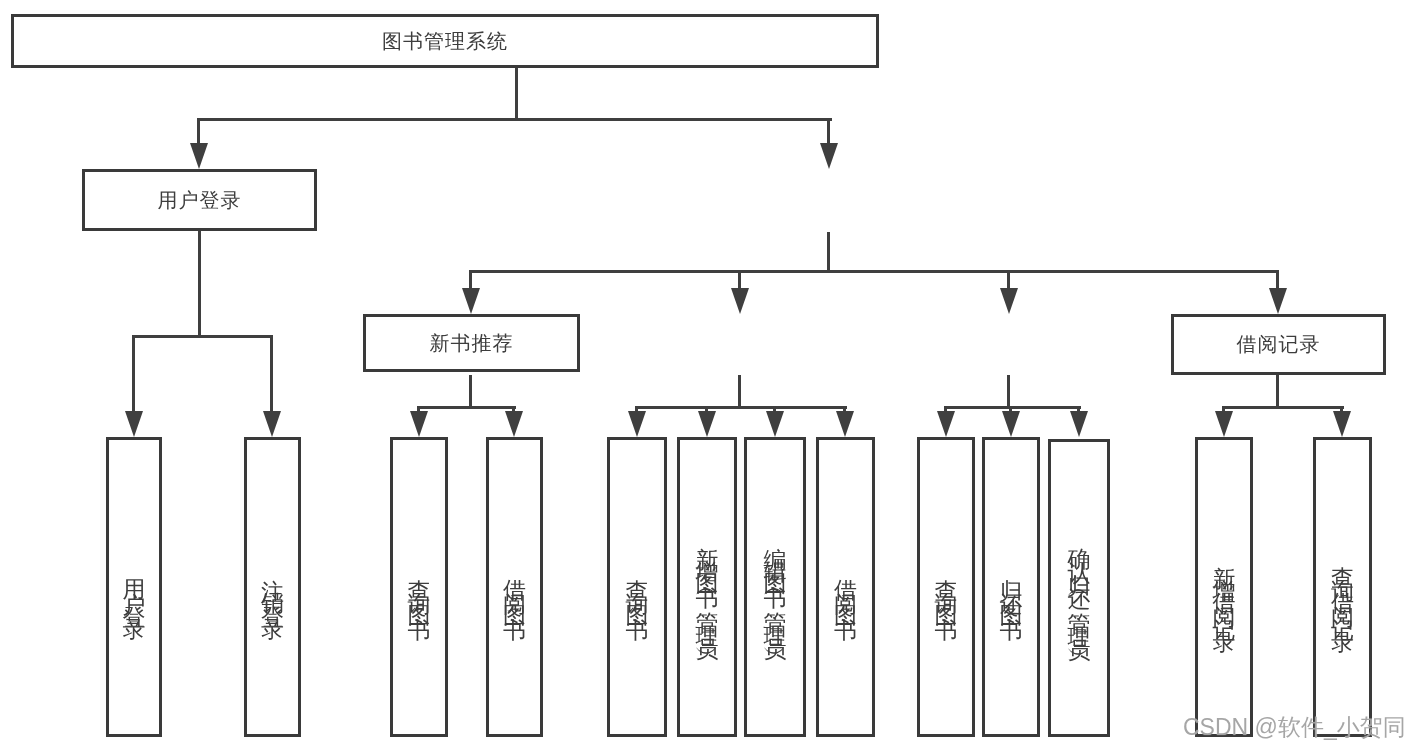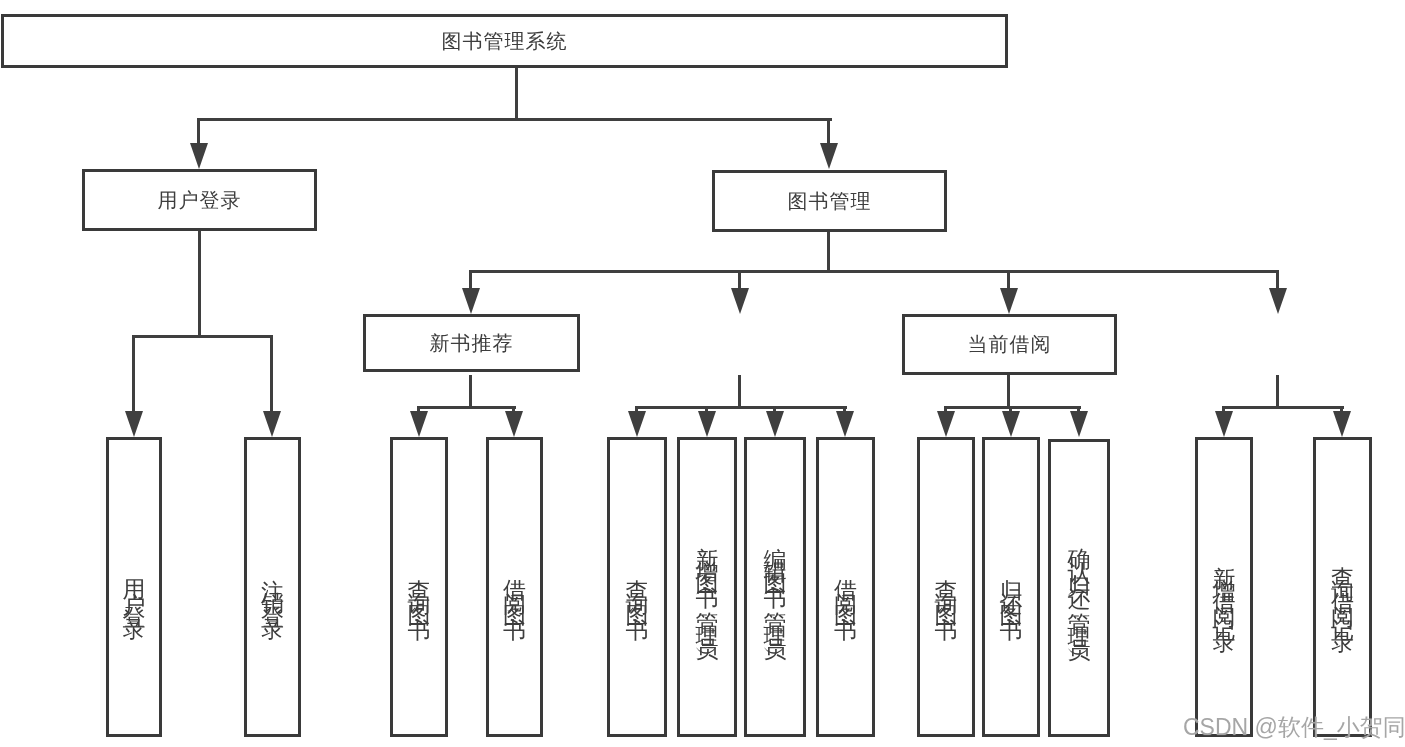--- a/index.html
+++ b/index.html
@@ -51,36 +51,33 @@
     text-shadow:0 0 1px rgba(255,255,255,0.8);
     white-space:nowrap;
     z-index:5;
   }
 </style>
 </head>
 <body>
 
 <div id="canvas">
 
-  <div class="box" style="left:1px;top:14px;width:1007px;height:54px">
+  <div class="box" style="left:11px;top:14px;width:868px;height:54px">
     <span class="lbl">图书管理系统</span>
   </div>
 
   <div class="ln" style="left:515px;top:68px;width:3px;height:50px"></div>
   <div class="ln" style="left:197px;top:118px;width:635px;height:3px"></div>
   <div class="ln" style="left:197px;top:118px;width:3px;height:25px"></div>
   <div class="ar" style="left:190px;top:143px"></div>
   <div class="ln" style="left:827px;top:118px;width:3px;height:25px"></div>
   <div class="ar" style="left:820px;top:143px"></div>
 
   <div class="box" style="left:82px;top:169px;width:235px;height:62px">
     <span class="lbl">用户登录</span>
-  </div>
-  <div class="box" style="left:712px;top:170px;width:235px;height:62px">
-    <span class="lbl">图书管理</span>
   </div>
 
   <div class="ln" style="left:198px;top:231px;width:3px;height:104px"></div>
   <div class="ln" style="left:132px;top:335px;width:141px;height:3px"></div>
   <div class="ln" style="left:132px;top:335px;width:3px;height:76px"></div>
   <div class="ar" style="left:125px;top:411px"></div>
   <div class="ln" style="left:270px;top:335px;width:3px;height:76px"></div>
   <div class="ar" style="left:263px;top:411px"></div>
 
   <div class="ln" style="left:827px;top:232px;width:3px;height:38px"></div>
@@ -90,22 +87,22 @@
   <div class="ln" style="left:738px;top:270px;width:3px;height:19px"></div>
   <div class="ar" style="left:731px;top:288px"></div>
   <div class="ln" style="left:1007px;top:270px;width:3px;height:19px"></div>
   <div class="ar" style="left:1000px;top:288px"></div>
   <div class="ln" style="left:1276px;top:270px;width:3px;height:19px"></div>
   <div class="ar" style="left:1269px;top:288px"></div>
 
   <div class="box" style="left:363px;top:314px;width:217px;height:58px">
     <span class="lbl">新书推荐</span>
   </div>
-  <div class="box" style="left:902px;top:314px;width:215px;height:61px">
-    <span class="lbl">当前借阅</span>
+  <div class="box" style="left:1171px;top:314px;width:215px;height:61px">
+    <span class="lbl">借阅记录</span>
   </div>
 
   <div class="ln" style="left:469px;top:375px;width:3px;height:31px"></div>
   <div class="ln" style="left:417px;top:406px;width:99px;height:3px"></div>
   <div class="ln" style="left:417px;top:406px;width:3px;height:5px"></div>
   <div class="ar" style="left:410px;top:411px"></div>
   <div class="ln" style="left:512px;top:406px;width:3px;height:5px"></div>
   <div class="ar" style="left:505px;top:411px"></div>
 
   <div class="ln" style="left:738px;top:375px;width:3px;height:31px"></div>

